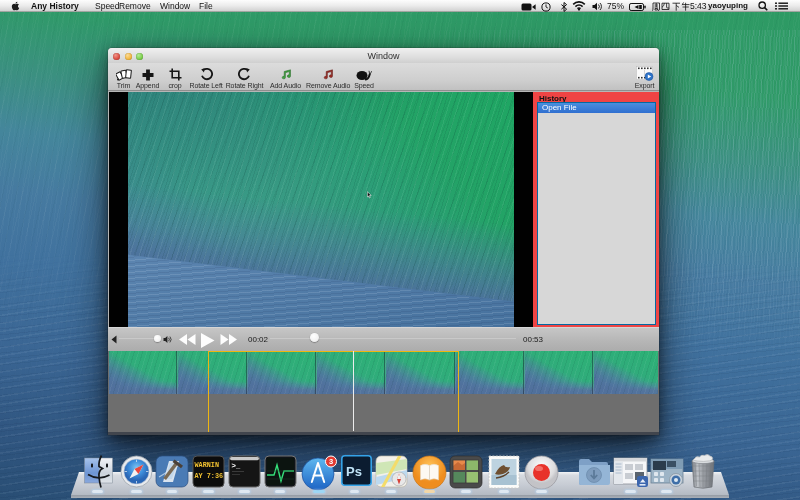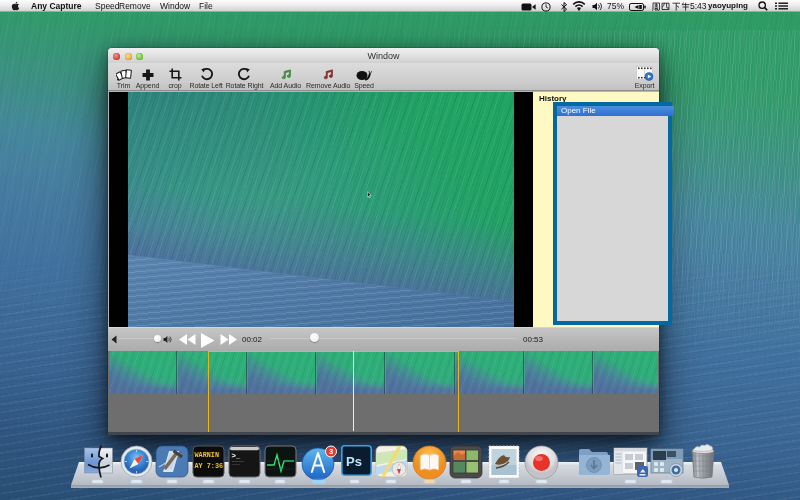--- a/index.html
+++ b/index.html
@@ -76,24 +76,24 @@
     repeating-linear-gradient(112deg, rgba(10,60,50,0.09) 0 1px, rgba(0,0,0,0) 1px 6px); }
 #video .shelf { position:absolute; left:0; bottom:0; width:386px; height:85px;
   clip-path:polygon(0 15%, 100% 70%, 100% 100%, 0 100%);
   background:linear-gradient(170deg, #5e87b2, #46719d);
 }
 #video .shelfrip { position:absolute; left:0; bottom:0; width:386px; height:85px;
   clip-path:polygon(0 16%, 100% 71%, 100% 100%, 0 100%);
   background:repeating-linear-gradient(175deg, rgba(220,235,250,0.14) 0 1px, rgba(0,0,0,0) 1px 3px, rgba(10,20,60,0.09) 3px 4px, rgba(0,0,0,0) 4px 6px);
 }
 #cursor { position:absolute; left:239px; top:93px; }
-#histpanel { position:absolute; left:425px; top:0; width:126px; height:255px; background:#fef9c3; }
+#histpanel { position:absolute; left:425px; top:0; width:126px; height:255px; background:#ef4444; }
 #histpanel .hd { position:absolute; left:6px; top:2px; font-size:8px; font-weight:bold; color:#111; }
-#histbox { position:absolute; left:20px; top:10px; width:119px; height:223px;
-  background:#d7d7d7; border:4px solid #0369a1; }
+#histbox { position:absolute; left:4px; top:10px; width:119px; height:223px;
+  background:#d7d7d7; border:1px solid #0369a1; }
 #histbox .row { position:absolute; left:0; top:0; width:117px; height:10px;
   background:linear-gradient(#4a8ede,#2f6fd0); color:#fff; font-size:8px; line-height:10px; padding-left:4px; }
 
 
 #playbar { position:absolute; left:0; top:279px; width:551px; height:24px;
   background:linear-gradient(#c6c6c6, #b5b5b5 60%, #acacac);
   border-top:1px solid #d5d5d5; font-size:8px; color:#1a1a1a; }
 #playbar .abs { position:absolute; }
 .sliderline { position:absolute; height:1px; background:#8a8a8a; border-bottom:1px solid #c9c9c9; }
 .knob { position:absolute; border-radius:50%; background:radial-gradient(circle at 40% 35%, #ffffff, #f2f2f2 60%, #d9d9d9); box-shadow:0 0.5px 1px rgba(0,0,0,0.5); }
@@ -107,21 +107,21 @@
     linear-gradient(to top right, rgba(80,112,156,0.92) 0 16%, rgba(80,112,156,0.5) 34%, rgba(80,112,156,0) 52%),
     linear-gradient(to top, rgba(86,115,158,0.9) 0 9%, rgba(86,121,164,0.45) 18%, rgba(86,121,164,0) 30%),
     linear-gradient(202deg, #2cb274 0%, #30ac7b 46%, #3da18c 60%, #4e86ac 80%, #55759f 94%, #55759f 100%);
   background-size:auto, auto, 69.3px 43px, 69.3px 43px, 69.3px 43px; background-repeat:repeat; }
 #grayarea { position:absolute; left:1px; top:43px; width:549px; height:38px; background:#6e6e6e; }
 #timeline .bottomedge { position:absolute; left:0; top:81px; width:551px; height:3px; background:#41454d; }
 #selbox { position:absolute; left:99.5px; top:0px; width:251px; height:81.5px; border:1.5px solid #eeb511; }
 #playhead { position:absolute; left:245px; top:0; width:1px; height:80px; background:#ececec; }
 
 
-#dock { position:absolute; left:0; top:428px; width:676px; height:60px; }
+#dock { position:absolute; left:0; top:438px; width:676px; height:60px; }
 #shelf { position:absolute; left:71px; top:34px; width:658px; height:23px;
   clip-path:polygon(8px 0, 650px 0, 658px 100%, 0 100%);
   background:linear-gradient(#f2f4f6, #d6dae0 14%, #c7ccd4 55%, #b4bac3 100%);
 }
 #shelffloor { position:absolute; left:71px; top:57px; width:658px; height:3px;
   background:linear-gradient(#939aa3, #aab0b8); }
 .di { position:absolute; top:17px; width:33px; height:33px; }
 .di svg { display:block; }
 .refl { position:absolute; top:52px; height:3px; border-radius:1.5px; background:rgba(235,245,255,0.75); box-shadow:0 0 2px 1px rgba(180,220,255,0.5); }
 </style>
@@ -132,21 +132,21 @@
     <div class="fiber"></div>
     <div class="ripple"></div>
   </div>
 
 <div id="menubar">
   <div class="it" style="left:11px; top:1px;">
     <svg width="9" height="10" viewBox="0 0 384 512">
         <path fill="#1c1c1c" d="M318.7 268.7c-.2-36.7 16.4-64.4 50-84.8-18.8-26.9-47.2-41.7-84.7-44.6-35.5-2.8-74.3 20.7-88.5 20.7-15 0-49.4-19.7-76.4-19.7C63.3 141.2 4 184.8 4 273.5q0 39.3 14.4 81.2c12.8 36.7 59 126.7 107.2 125.2 25.2-.6 43-17.9 75.8-17.9 31.8 0 48.3 17.9 76.4 17.9 48.6-.7 90.4-82.5 102.6-119.3-65.2-30.7-61.7-90-61.7-91.9zm-56.6-164.2c27.3-32.4 24.8-61.9 24-72.5-24.1 1.4-52 16.4-67.9 34.9-17.5 19.8-27.8 44.3-25.6 71.9 26.1 2 49.9-11.4 69.5-34.3z"></path>
       </svg>
   </div>
-  <div class="it" style="left:31px; font-weight:bold;">Any Capture</div>
+  <div class="it" style="left:31px; font-weight:bold;">Any History</div>
   <div class="it" style="left:95px;">Speed</div>
   <div class="it" style="left:119px;">Remove</div>
   <div class="it" style="left:160px;">Window</div>
   <div class="it" style="left:199px;">File</div>
 
   <div class="it" style="left:521px; top:2.5px;">
     <svg width="15" height="8" viewBox="0 0 15 8">
         <rect x="0.5" y="0.5" width="10" height="7" rx="1.5" fill="#111"></rect>
         <path d="M11 4 L14.6 1.2 V6.8 Z" fill="#111"></path>
       </svg>
@@ -371,21 +371,21 @@
         </svg></div>
     <div class="abs" style="left:91px; top:3.5px;"><svg width="17" height="17" viewBox="0 0 17 17">
           <path d="M2 1 L15.5 8.5 L2 16 Z" fill="#fdfdfd"></path>
         </svg></div>
     <div class="abs" style="left:112px; top:5px;"><svg width="18" height="13" viewBox="0 0 18 13">
           <g fill="#fdfdfd">
             <path d="M0.5 1 V12 L8.5 6.5 Z"></path>
             <path d="M9 1 V12 L17 6.5 Z"></path>
           </g>
         </svg></div>
-    <div class="abs" style="left:134px; top:7px;">00:02</div>
+    <div class="abs" style="left:140px; top:7px;">00:02</div>
     <div class="sliderline" style="left:162px; top:10px; width:246px;"></div>
     <div class="knob" style="left:202px; top:5px; width:9px; height:9px;"></div>
     <div class="abs" style="left:415px; top:7px;">00:53</div>
   </div>
   <div id="timeline">
     <div id="thumbs"></div>
     <div id="grayarea"></div>
     <div id="selbox"></div>
     <div id="playhead"></div>
     <div class="bottomedge"></div>

